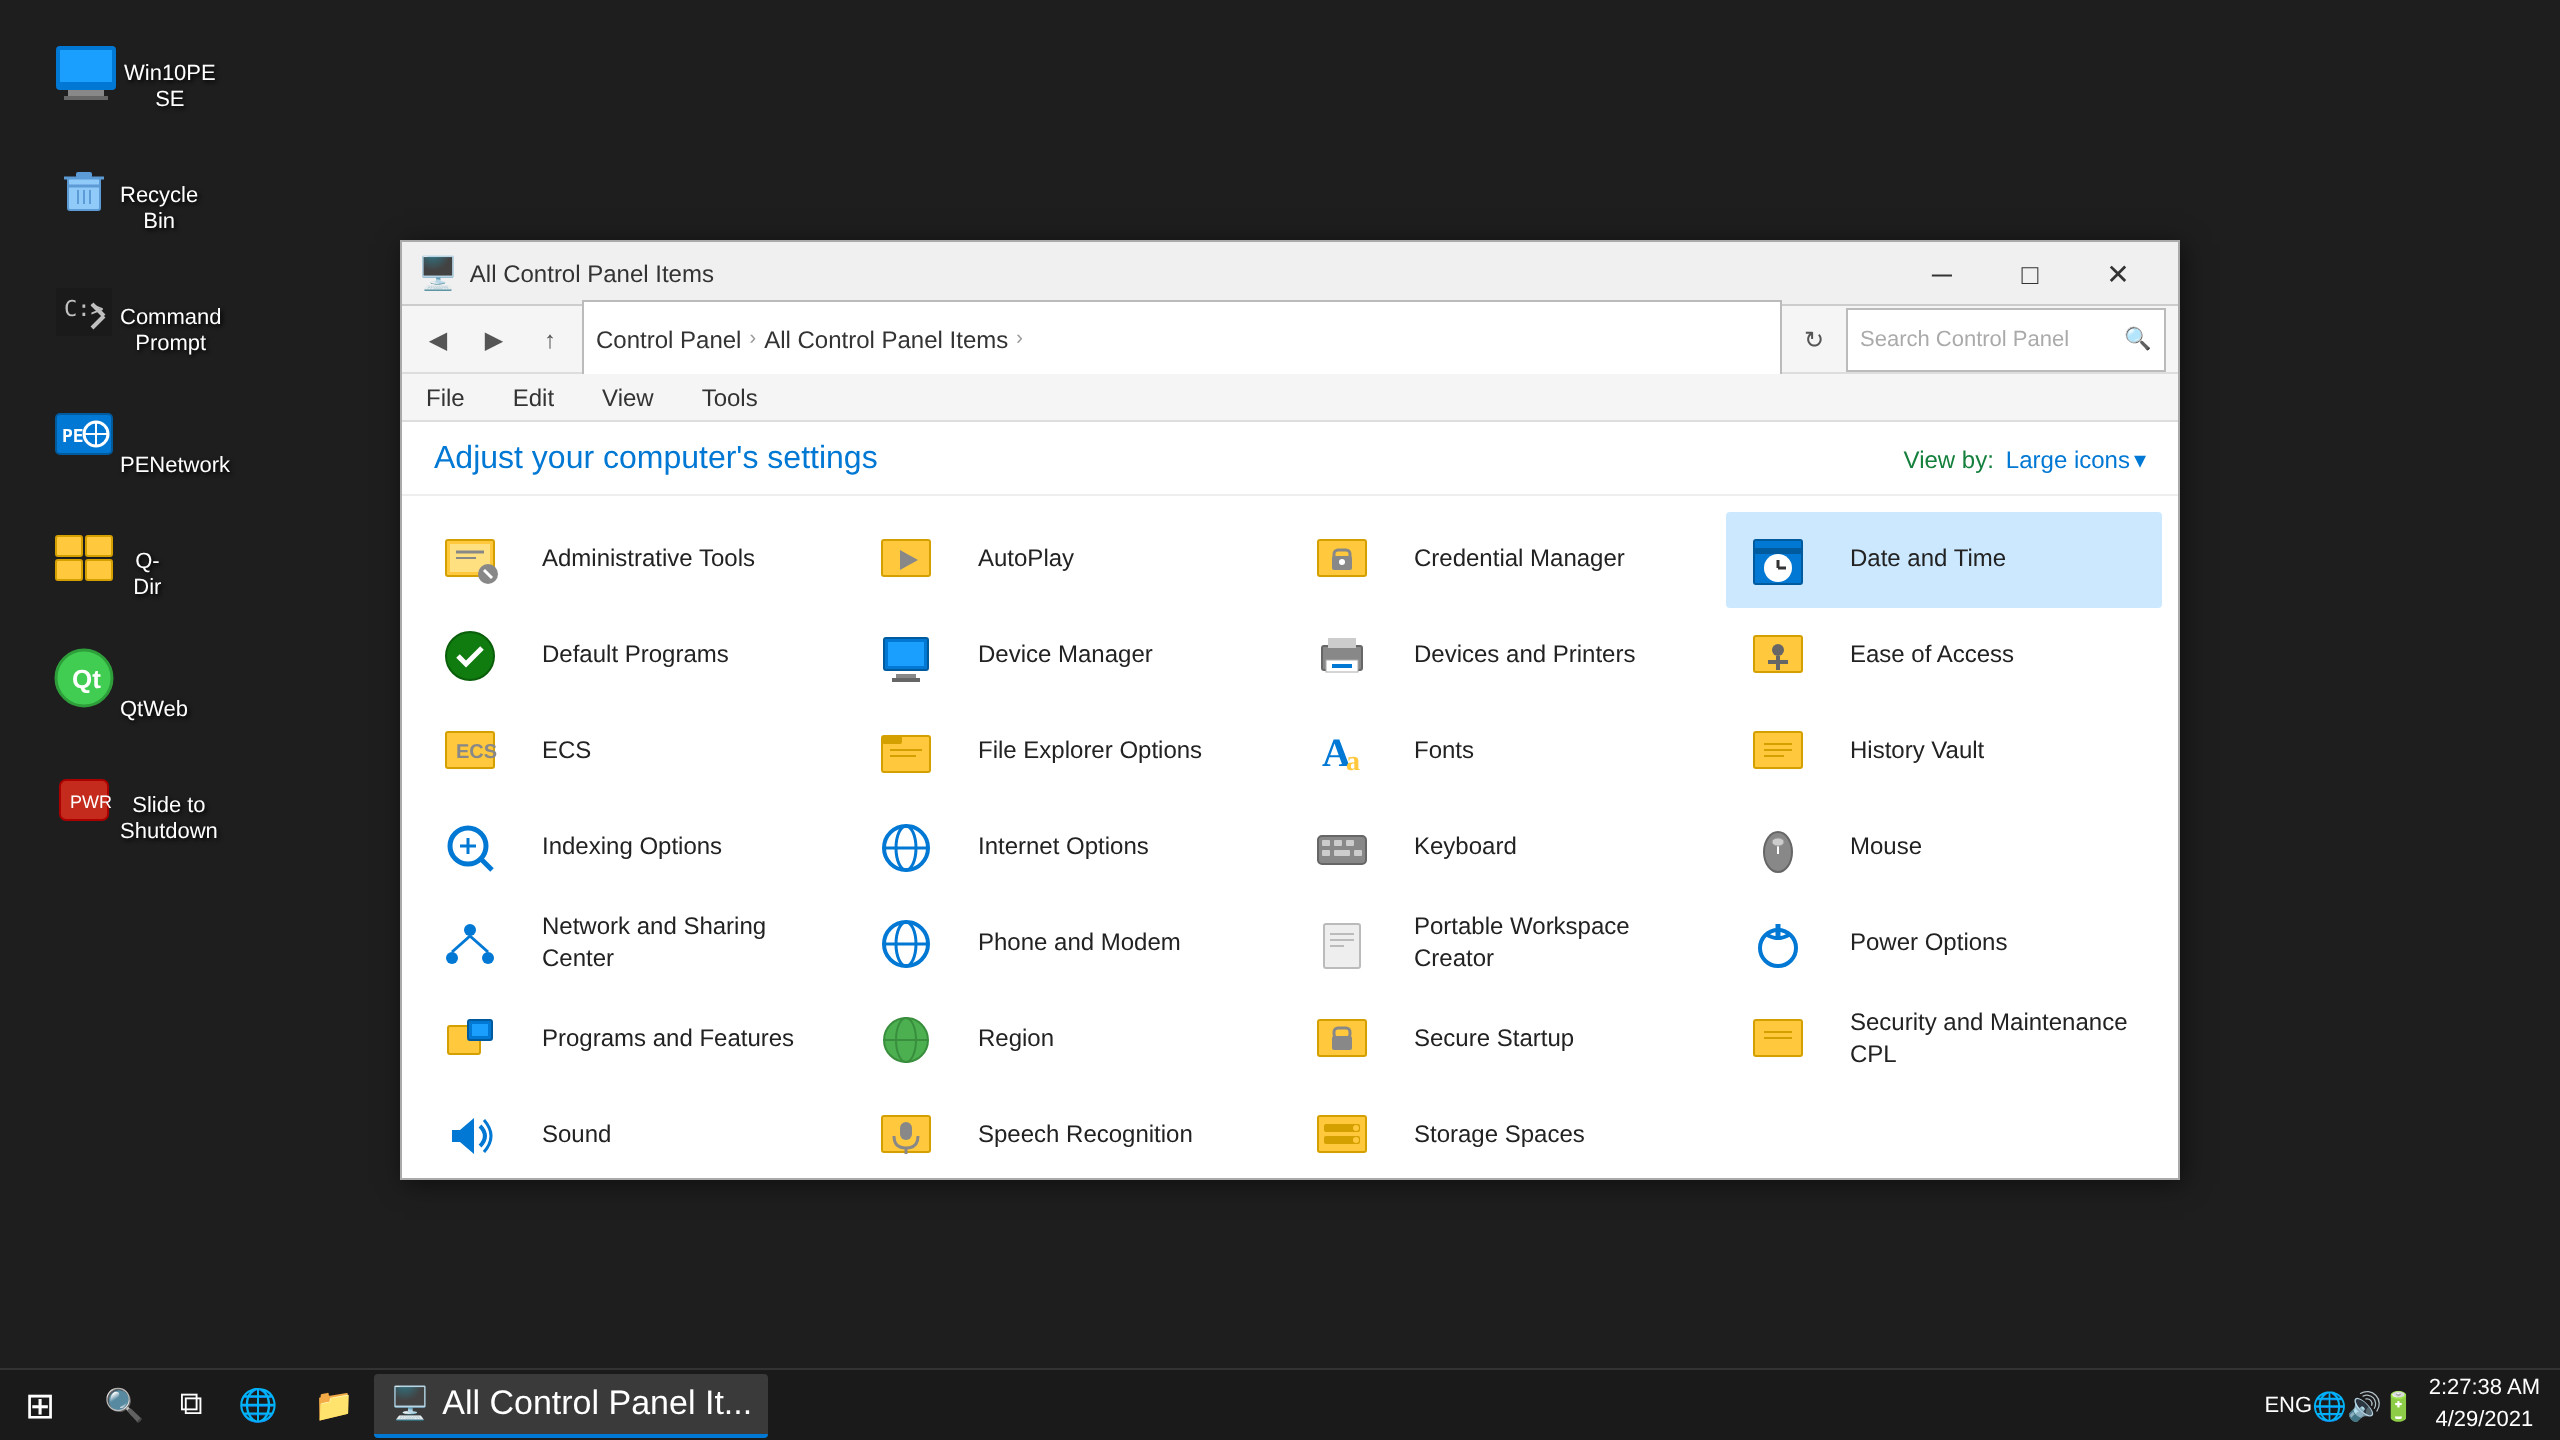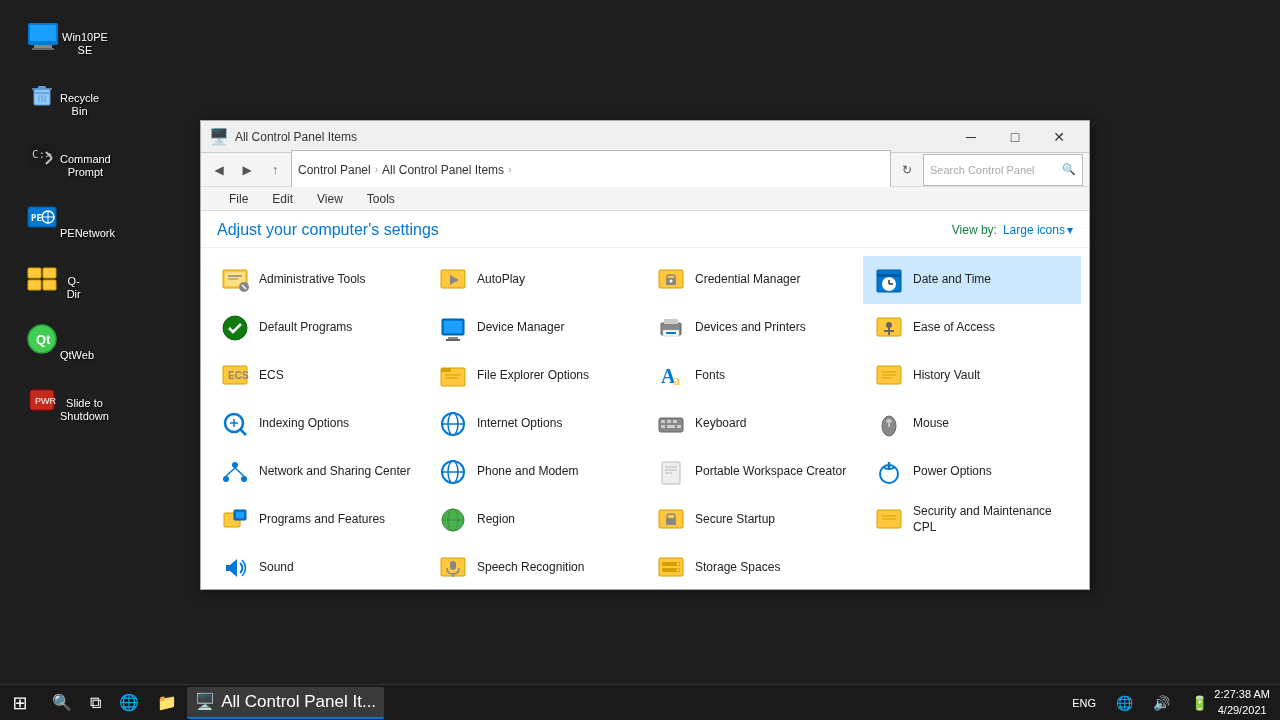--- a/index.html
+++ b/index.html
@@ -106,21 +106,21 @@
       display: flex;
       align-items: center;
       gap: 6px;
       padding: 0 10px;
       font-size: 11px;
       color: white;
     }
     .systray-icons {
       display: flex;
       align-items: center;
-      gap: 20px;
+      gap: 0;
       font-size: 14px;
     }
     .taskbar-clock {
       text-align: center;
       font-size: 11px;
       color: white;
       line-height: 1.4;
     }
 
     
@@ -224,21 +224,21 @@
       font-size: 11px;
       color: #999;
     }
 
     
     .menu-bar {
       height: 24px;
       background: #f5f5f5;
       display: flex;
       align-items: center;
-      padding: 0 24px;
+      padding: 0 8px;
       border-bottom: 1px solid #ddd;
       gap: 16px;
       flex-shrink: 0;
     }
     .menu-item {
       font-size: 12px;
       color: #333;
       cursor: pointer;
       padding: 2px 4px;
     }
@@ -289,21 +289,21 @@
       position: relative;
     }
     .items-grid {
       display: grid;
       grid-template-columns: repeat(4, 1fr);
       gap: 0;
     }
     .panel-item {
       display: flex;
       align-items: center;
-      gap: 8px;
+      gap: 20px;
       padding: 8px 10px;
       cursor: pointer;
       font-size: 12px;
       color: #333;
       border-radius: 2px;
       min-height: 42px;
     }
     .panel-item.selected { background: #cce8ff; }
     .panel-item .item-icon {
       width: 32px;

